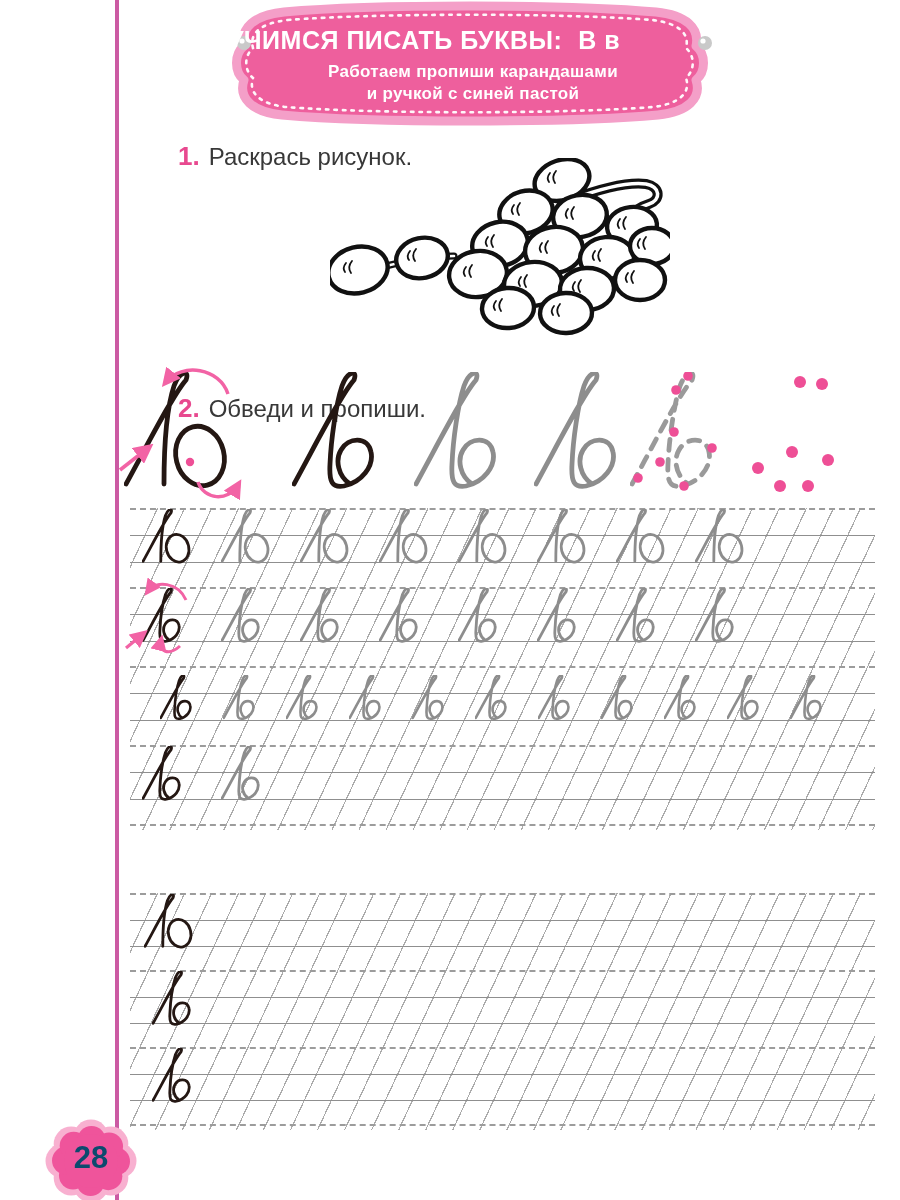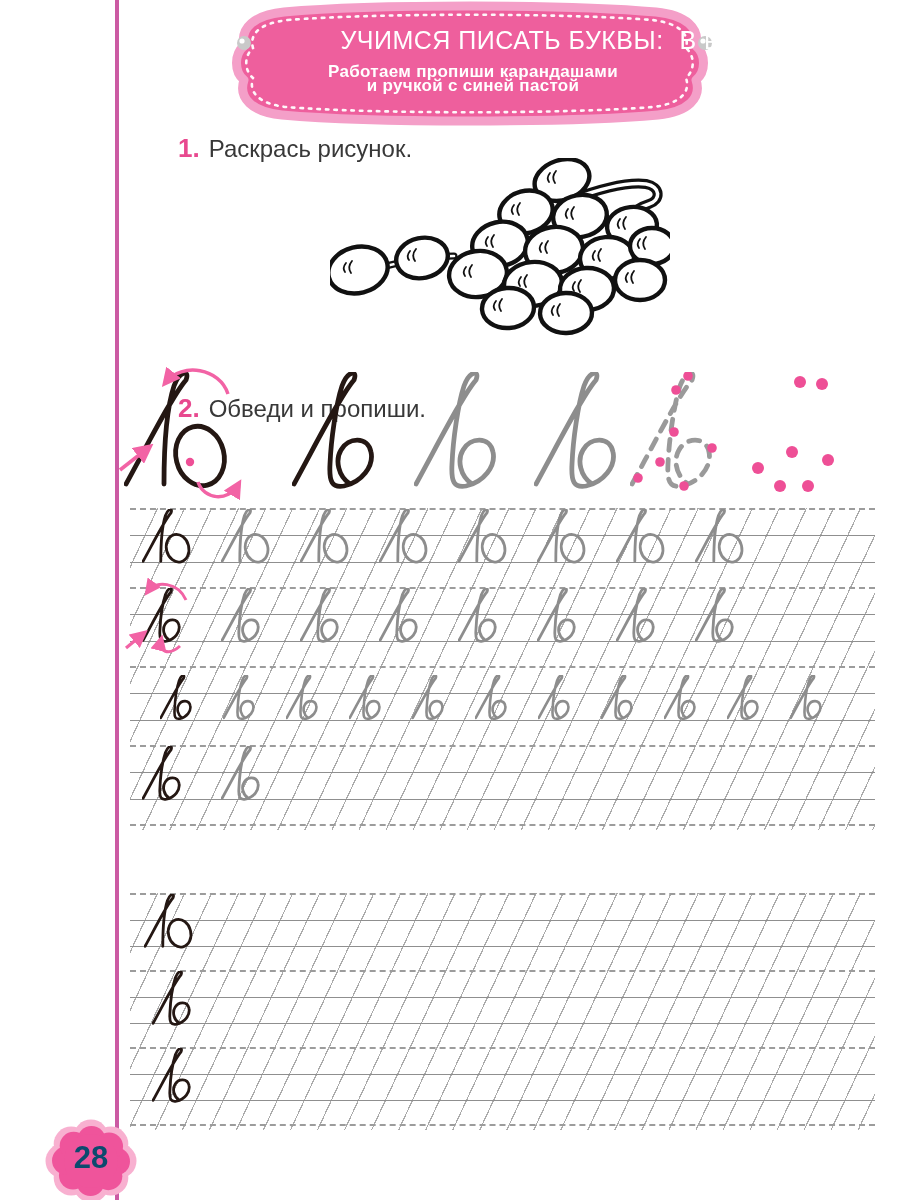--- a/index.html
+++ b/index.html
@@ -1,26 +1,26 @@
 <!DOCTYPE html>
 <html><head>
 <meta charset="utf-8">
 <style>
   html,body{margin:0;padding:0;background:#ffffff;}
   .page{position:relative;width:900px;height:1200px;background:#ffffff;overflow:hidden;
         font-family:"Liberation Sans",sans-serif;}
   .vline{position:absolute;left:115px;top:0;width:4px;height:1200px;background:#cb5aa3;}
   .badge{position:absolute;left:228px;top:0;width:490px;height:126px;}
   .badge svg{position:absolute;left:0;top:0;}
-  .badge-title{position:absolute;left:0;top:26px;width:100%;text-align:right;color:#fff;
-               font-size:25px;font-weight:400;letter-spacing:.5px;white-space:nowrap;}
+  .badge-title{position:absolute;left:0;top:26px;width:100%;text-align:left;color:#fff;
+               font-size:25px;font-weight:700;letter-spacing:.5px;white-space:nowrap;}
   .badge-title .tl{margin-left:16px;}
   .badge-sub{position:absolute;left:0;width:100%;text-align:center;color:#fff;
              font-size:17px;font-weight:700;letter-spacing:.3px;}
-  .sub1{top:62px;} .sub2{top:76px;}
+  .sub1{top:62px;} .sub2{top:84px;}
   .sec{position:absolute;font-size:24px;color:#383838;white-space:nowrap;}
   .sec .num{color:#e8498f;font-weight:800;font-size:26px;margin-right:9px;}
   .ruled{position:absolute;left:130px;width:745px;
          background:repeating-linear-gradient(115deg,#ababab 0 1.2px,transparent 1.2px 24.5px);}
   .hline{position:absolute;left:0;right:0;height:0;border-top:1.6px solid #8f8f8f;}
   .hdash{position:absolute;left:0;right:0;height:0;border-top:2px dashed #9c9c9c;}
   .pletter,.exletter{position:absolute;}
   .arrows{position:absolute;pointer-events:none;}
   .flower{position:absolute;left:36px;top:1114px;width:116px;height:94px;}
   .flower .pn{position:absolute;left:0;top:26px;width:110px;text-align:center;color:#0c4a6e;
@@ -58,21 +58,21 @@
       <g>
         <circle cx="477" cy="43" r="7" fill="#c9c9c9"></circle>
           <circle cx="475" cy="41" r="2.6" fill="#ffffff"></circle>
       </g>
     </svg>
     <div class="badge-title"><span>УЧИМСЯ ПИСАТЬ БУКВЫ:</span><span class="tl">В в</span></div>
     <div class="badge-sub sub1">Работаем пропиши карандашами</div>
     <div class="badge-sub sub2">и ручкой с синей пастой</div>
   </div>
 
-  <div class="sec" style="left:178px;top:133px;">
+  <div class="sec" style="left:178px;top:141px;">
     <span class="num">1.</span><span>Раскрась рисунок.</span>
   </div>
 
   <svg id="grapes" width="340" height="178" viewBox="0 0 340 178" style="position:absolute;left:330px;top:158px;">
       <path d="M56 108 C80 102 100 98 124 98" fill="none" stroke="#111" stroke-width="7" stroke-linecap="round"></path>
       <path d="M56 108 C80 102 100 98 124 98" fill="none" stroke="#fff" stroke-width="2.6" stroke-linecap="round"></path>
       <path d="M240 42 C272 30 300 24 316 26 C331 29 331 42 319 46 C303 51 292 64 288 80" fill="none" stroke="#111" stroke-width="10" stroke-linecap="round"></path>
       <path d="M240 42 C272 30 300 24 316 26 C331 29 331 42 319 46 C303 51 292 64 288 80" fill="none" stroke="#fff" stroke-width="3.6" stroke-linecap="round"></path>
       <g transform="rotate(-14 28 112)">
         <ellipse cx="28" cy="112" rx="30" ry="23" fill="#fff" stroke="#111" stroke-width="4.4"></ellipse>

